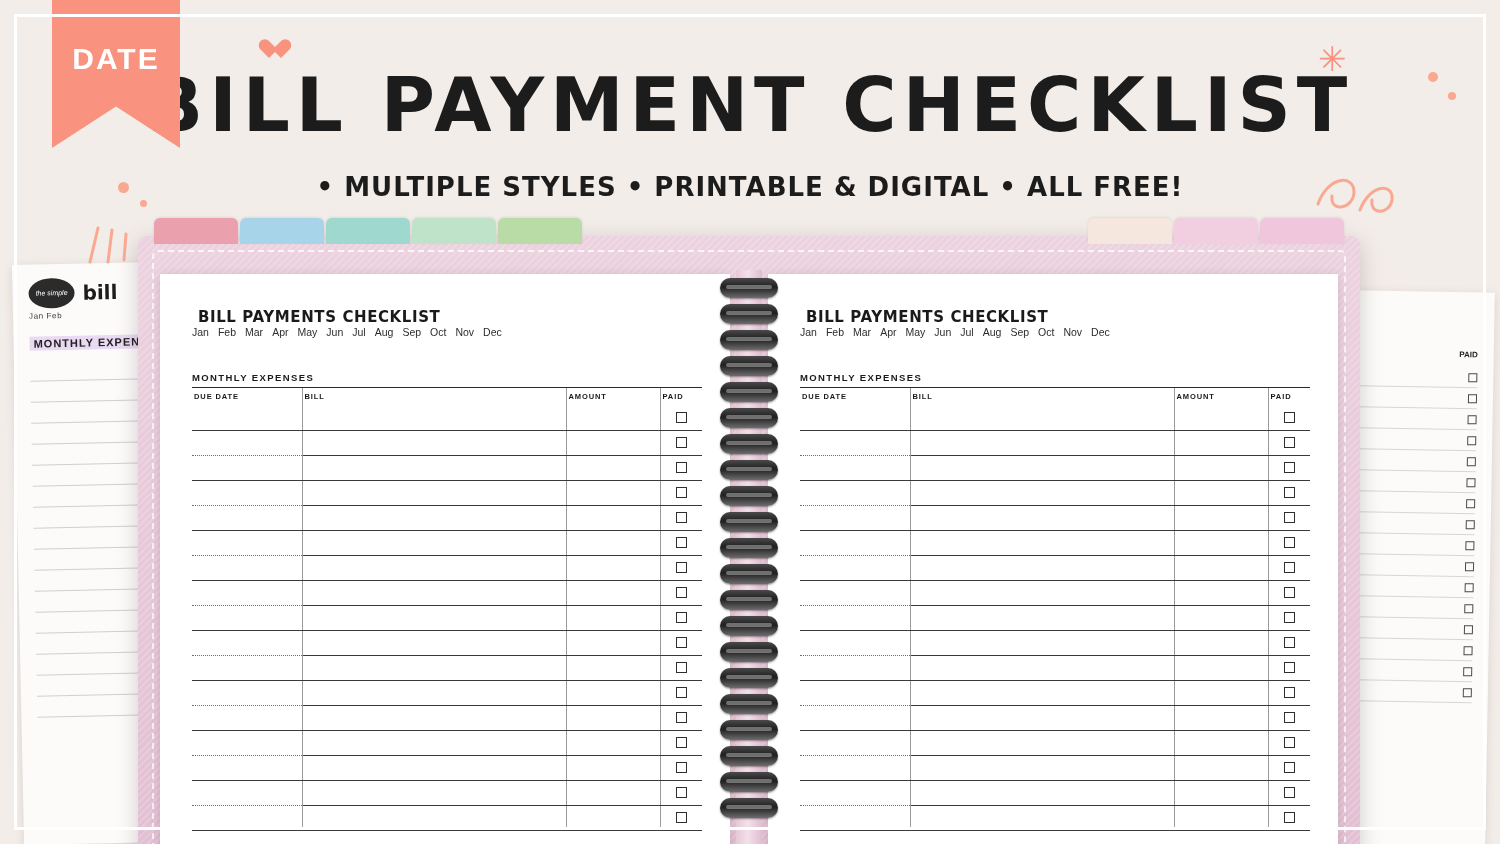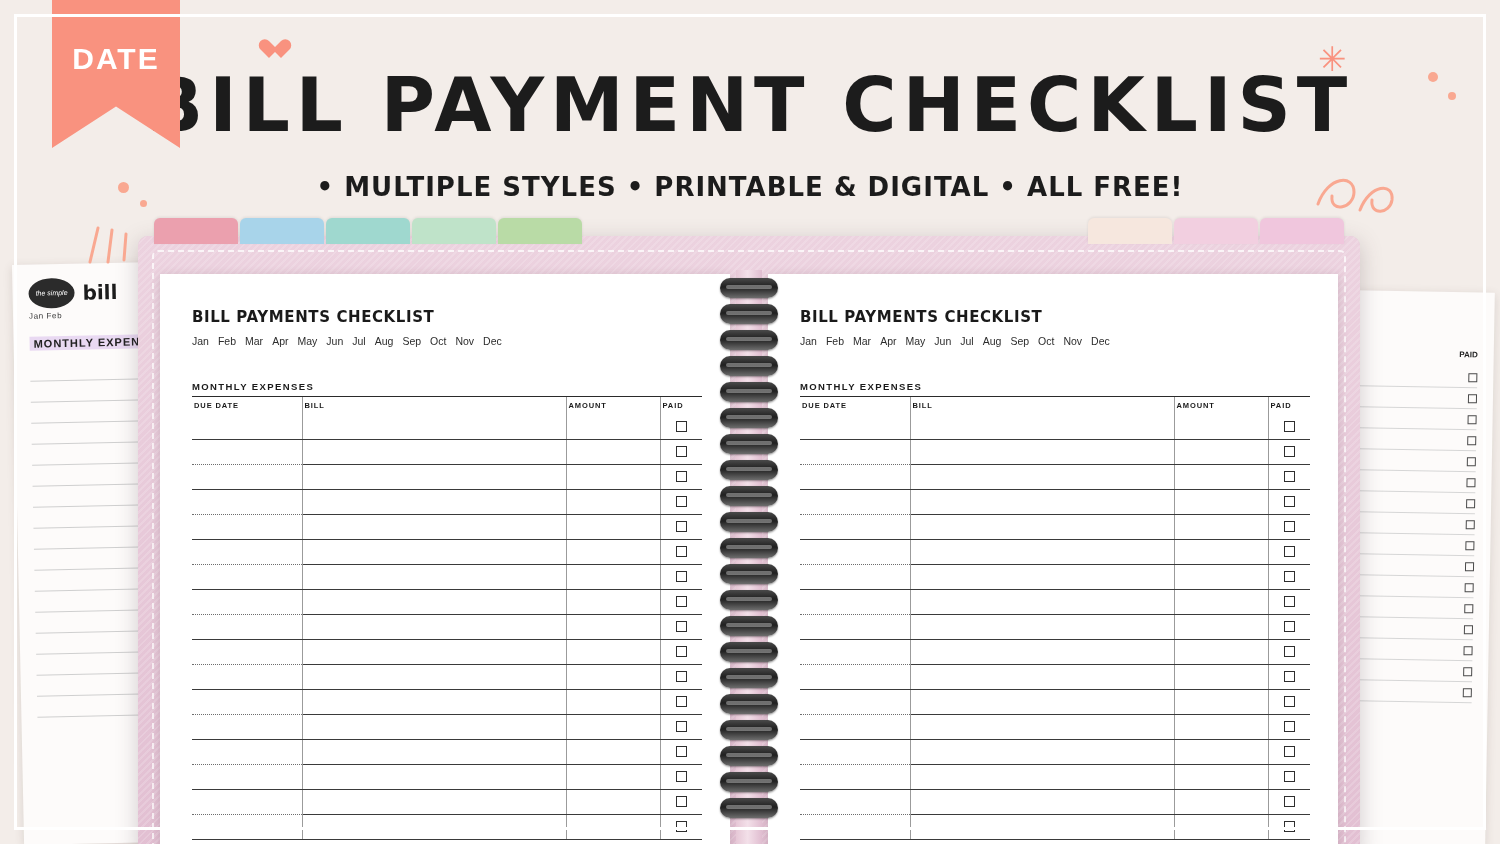--- a/index.html
+++ b/index.html
@@ -216,23 +216,23 @@
     overflow: hidden;
   }
   .page-left  { left: 22px;  width: 570px; }
   .page-right { right: 22px; width: 570px; }
 
   .page-inner { padding: 34px 28px 0 32px; }
 
   .sheet-title {
     font-size: 15px; font-weight: bold; letter-spacing: .6px; color: #1a1a1a;
     font-family: "DejaVu Sans", sans-serif;
+    margin-left: 6px;
   }
   .months {
-    margin-top: 9px;
     display: flex; gap: 9px;
     font-size: 10.5px; color: #2c2c2c; text-align: right;
   }
   .month { cursor: default; }
 
   .section-label {
     margin-top: 34px;
     font-size: 9.5px; font-weight: bold; letter-spacing: 1.4px; color: #1a1a1a;
     border-bottom: 1.5px solid #2a2a2a;
     padding-bottom: 4px;

